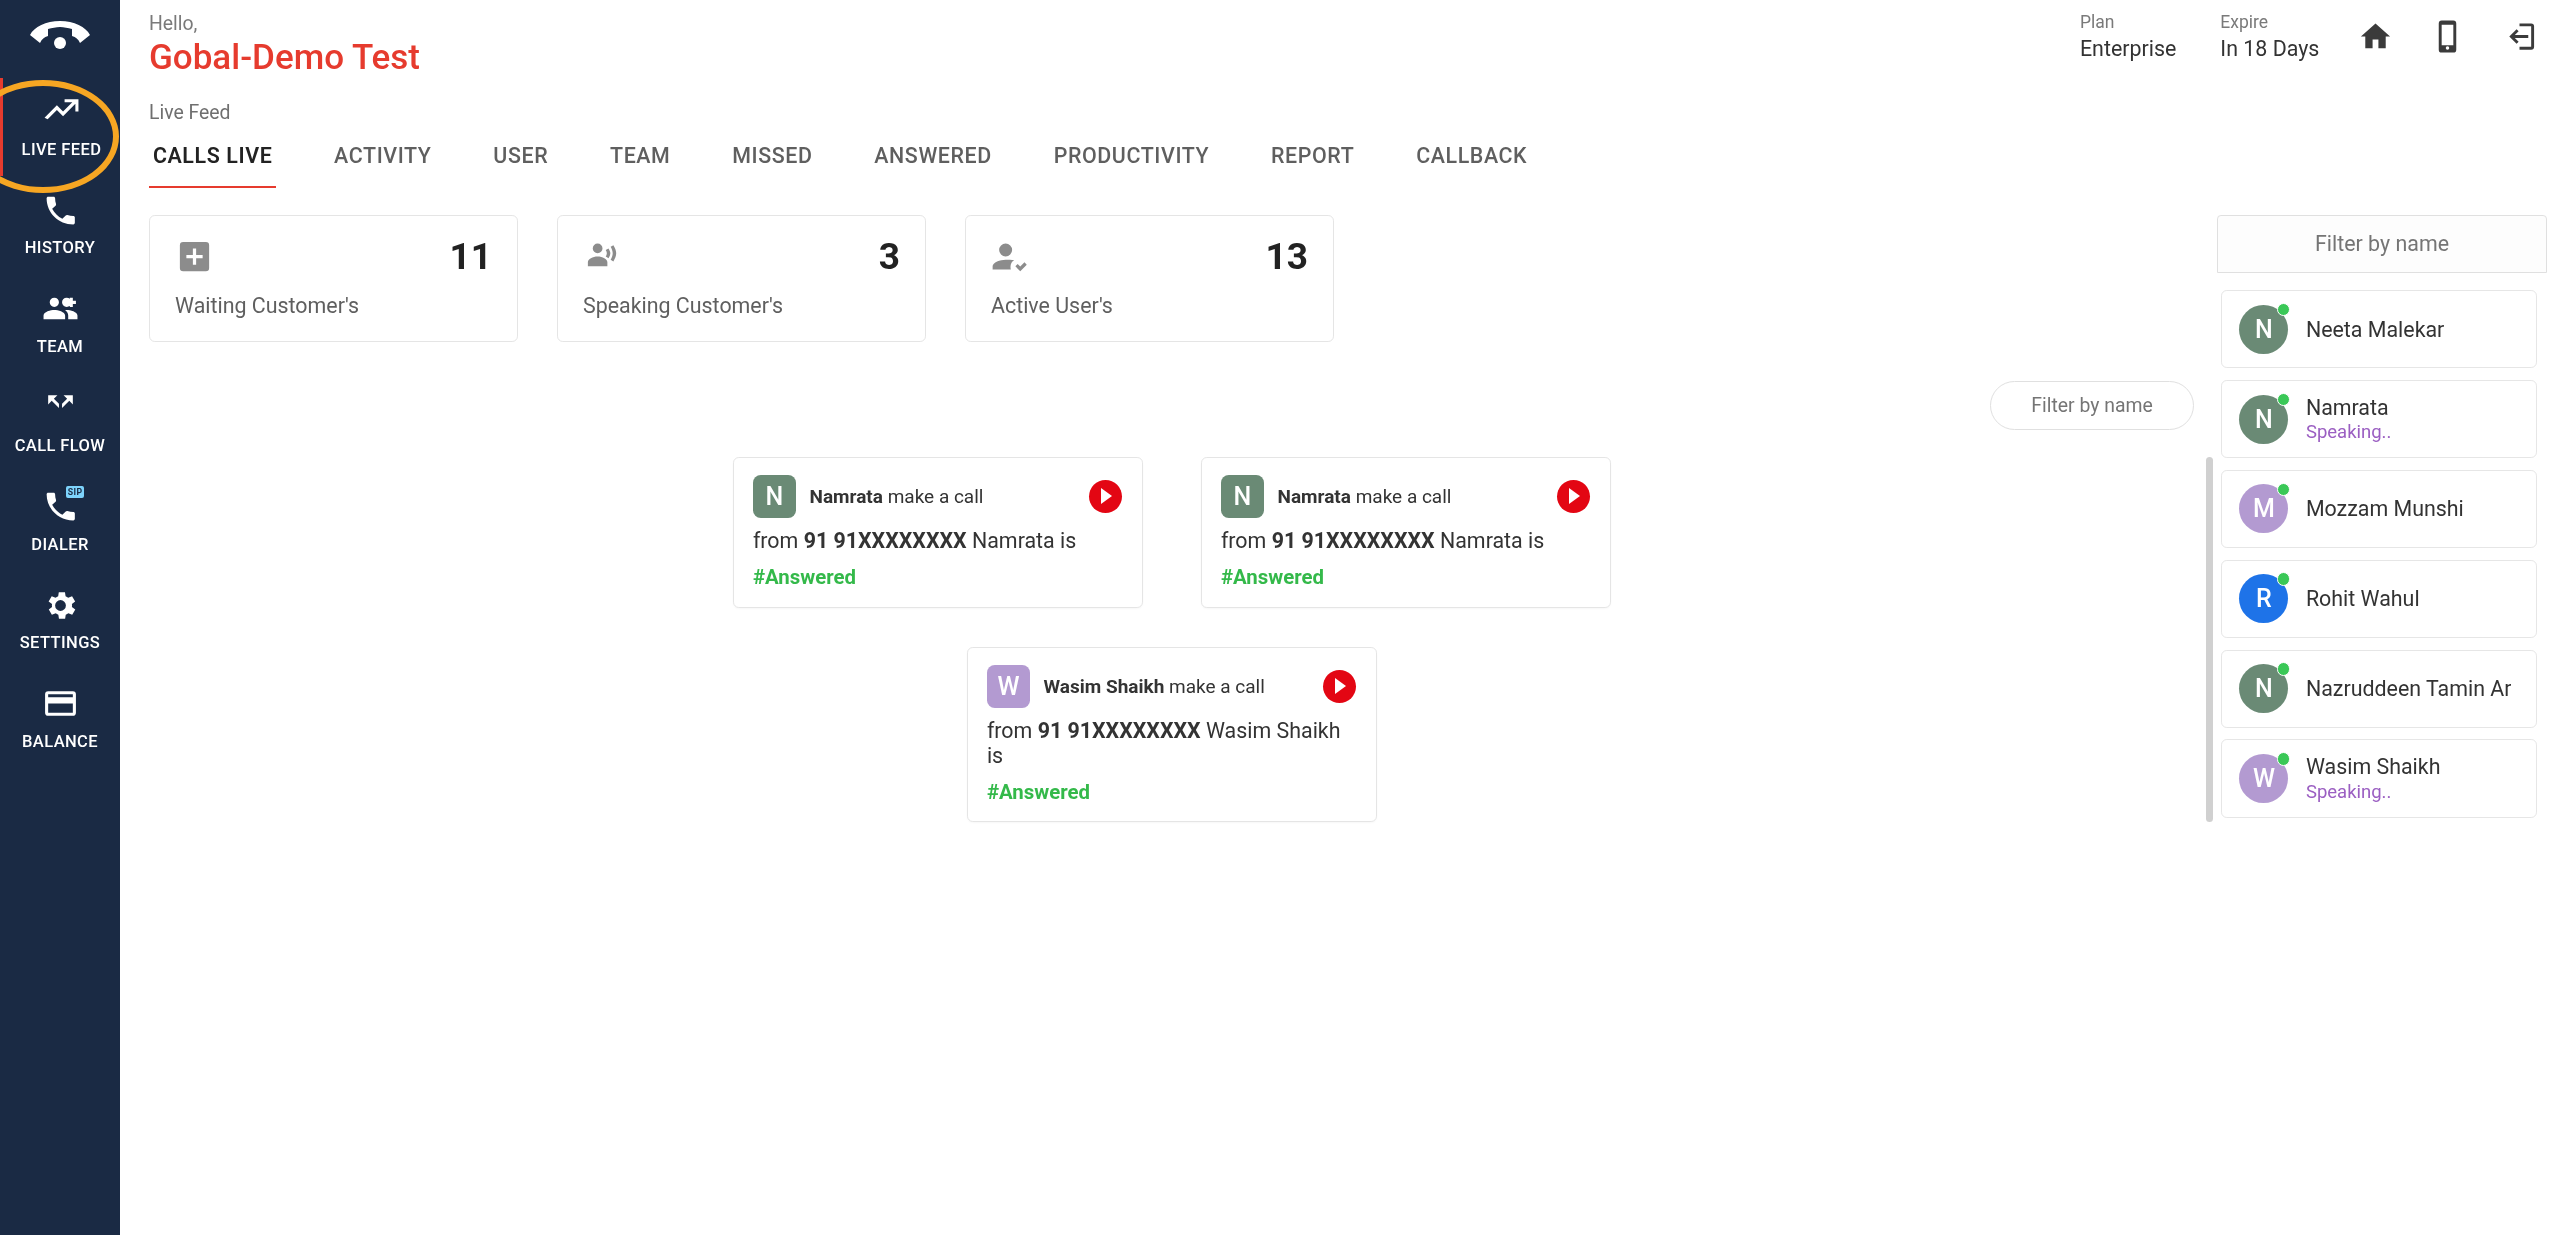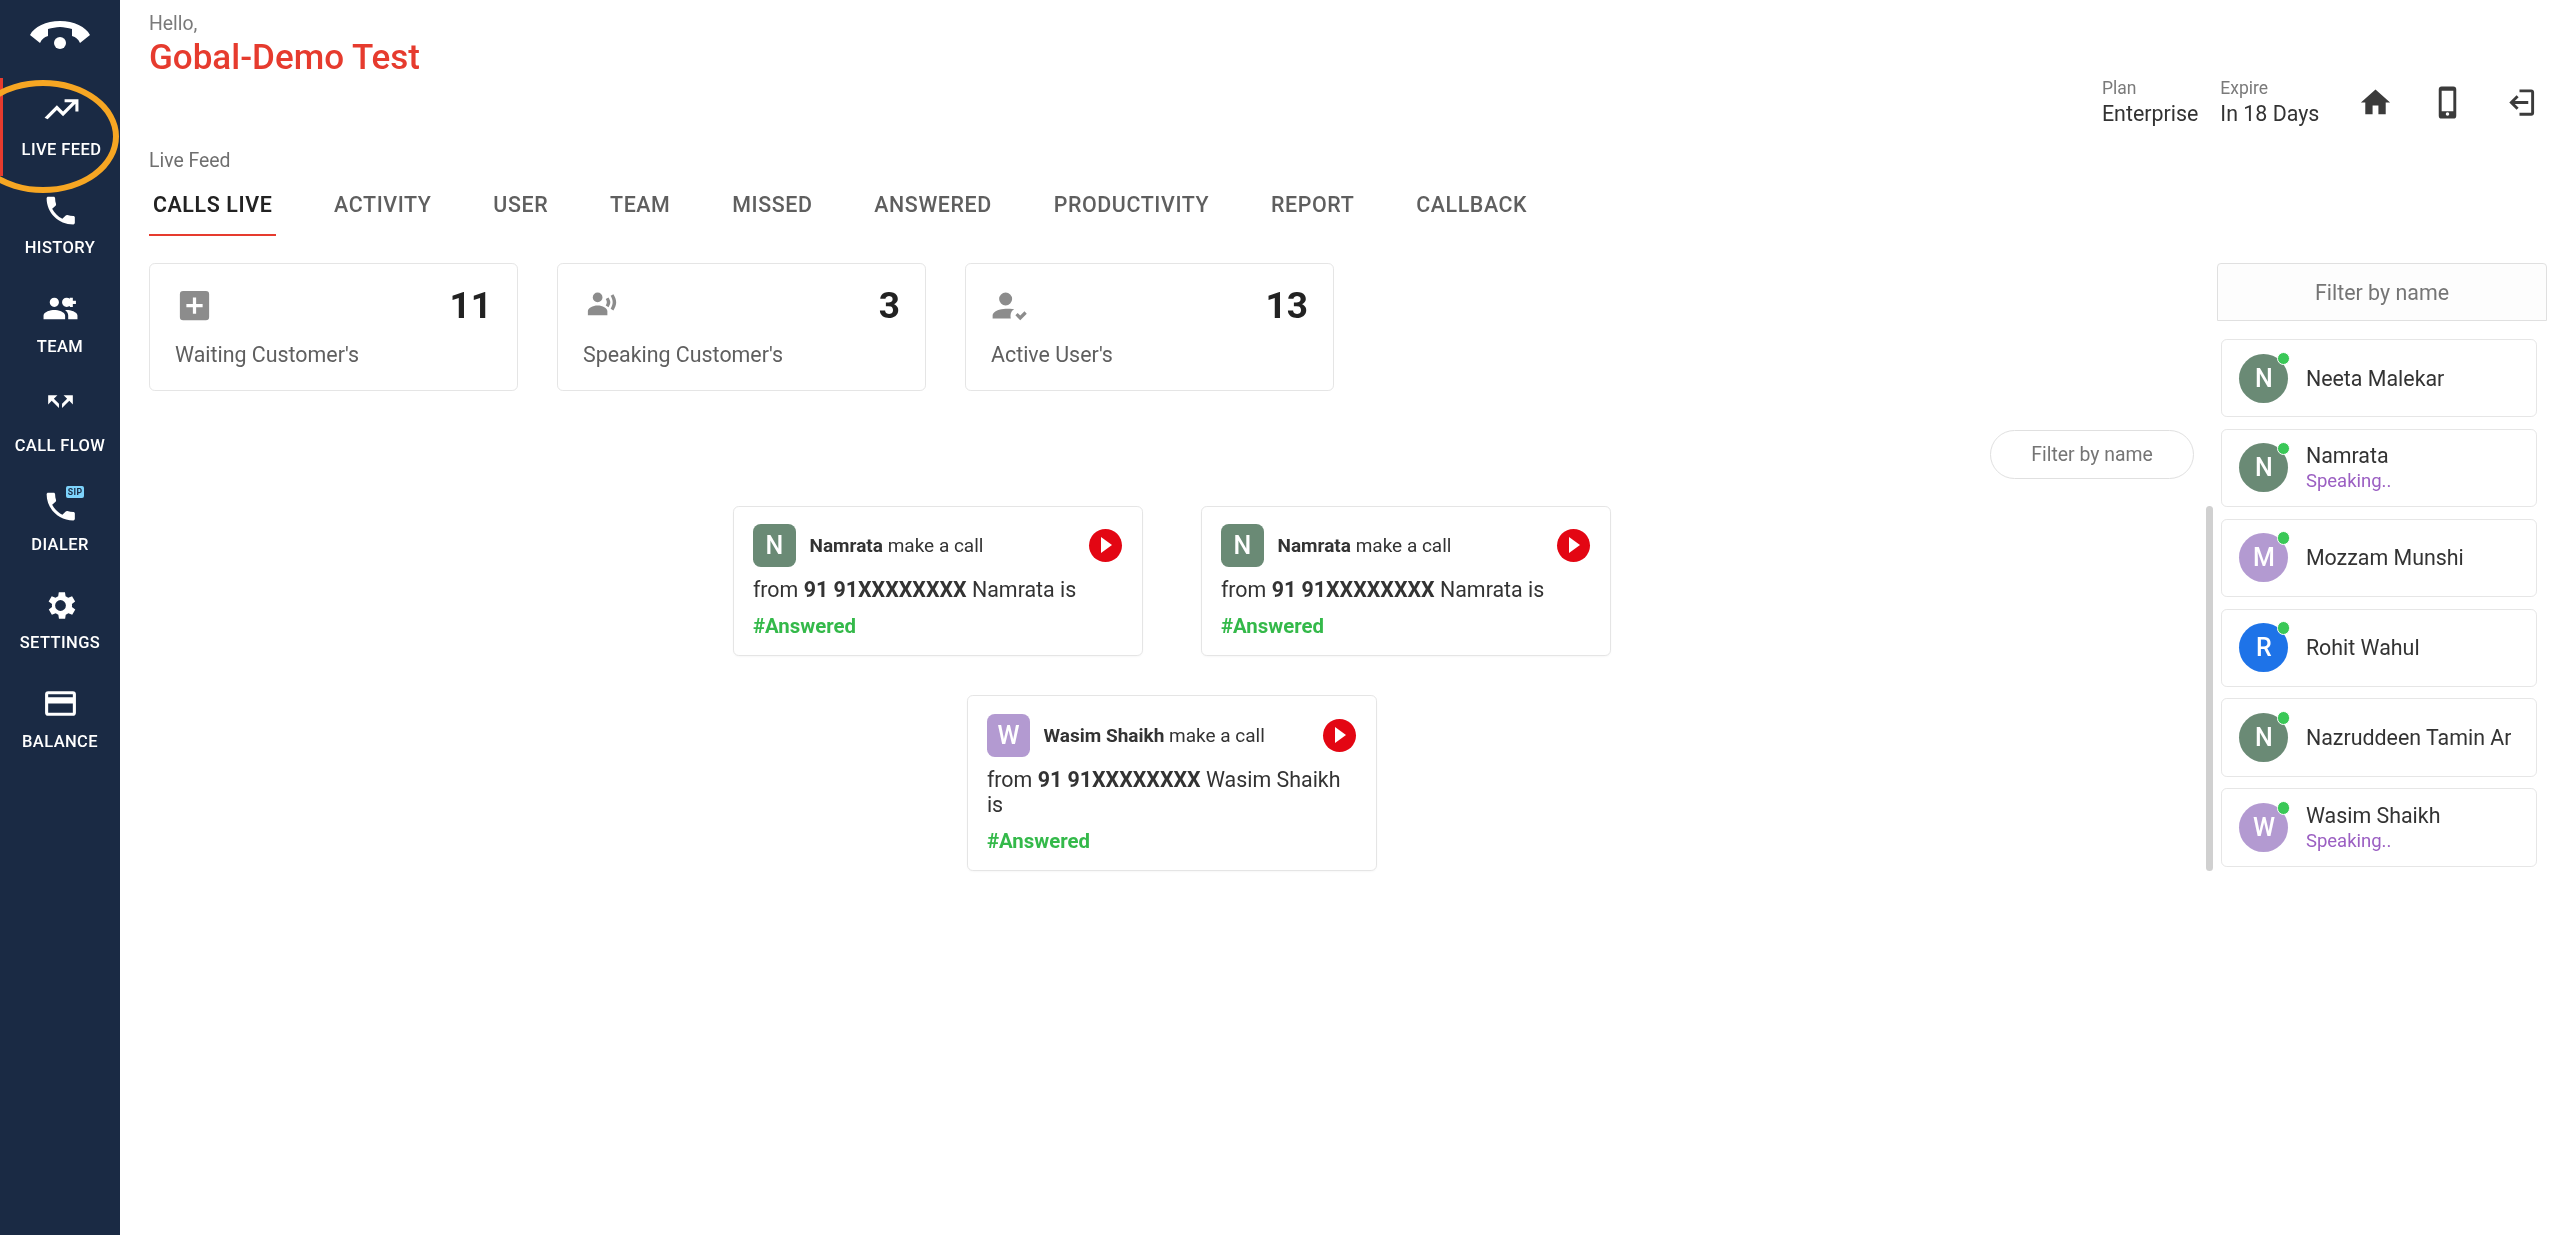--- a/index.html
+++ b/index.html
@@ -14,25 +14,25 @@
   .sidebar-item .label { margin-top: 9.7px; font-weight: 500; text-align: center; }
   .sidebar-item svg, .sidebar-item .sip-icon { width: 37px; height: 37px; fill: #fff; }
   .sip-icon { position: relative; display: inline-block; }
   .sip-text { position:absolute; top:-1.9px; right:-5.8px; background:#7dd3fc; color:#1a2a44; font-size:8.7px; padding:1px 1.9px; border-radius:1.9px; font-weight:700; }
 
   
   .highlight-ring { position:absolute; left:-33px; top:80px; width:152px; height:113px; border:6.8px solid #f6a623; border-radius:50%; pointer-events:none; z-index:50; }
 
   
   .main { flex: 1; background:#fff; display:flex; flex-direction:column; position:relative; }
-  .topbar { display:flex; align-items:flex-start; padding: 11.7px 29px 0 29px; flex-direction: column; }
+  .topbar { display:flex; align-items:flex-start; padding: 11.7px 29px 0 29px; }
   .greeting-small { font-size:19.4px; color:#7a7a7a; }
   .greeting-big { font-size:35px; color:#e63b2e; font-weight:500; margin-top:1.9px; }
   .top-right { margin-left:auto; display:flex; align-items:center; gap:39px; }
-  .meta { display:flex; gap:22px; align-items:center; }
+  .meta { display:flex; gap:44px; align-items:center; }
   .meta-block .meta-label { font-size:17.5px; color:#7a7a7a; }
   .meta-block .meta-value { font-size:21.4px; color:#333; margin-top:3.9px; }
   .top-icons { display:flex; gap:37px; align-items:center; padding-right:9.7px; }
   .top-icons svg { width:35px; height:35px; fill:#3b3b3b; cursor:pointer; }
 
   
   .subhead { padding: 23px 29px 0; }
   .breadcrumb { font-size:19.4px; color:#6f6f6f; margin-bottom: 7.8px; }
   .tabs { display:flex; gap: 54px; border-bottom: none; }
   .tab { font-size:21.4px; color:#5f5f5f; padding: 11.7px 3.9px 17.5px; cursor:pointer; font-weight:500; letter-spacing:0.6px; }

